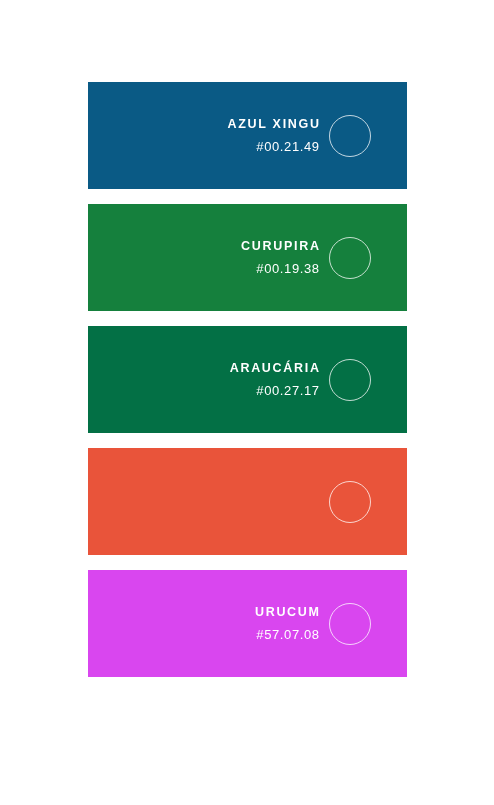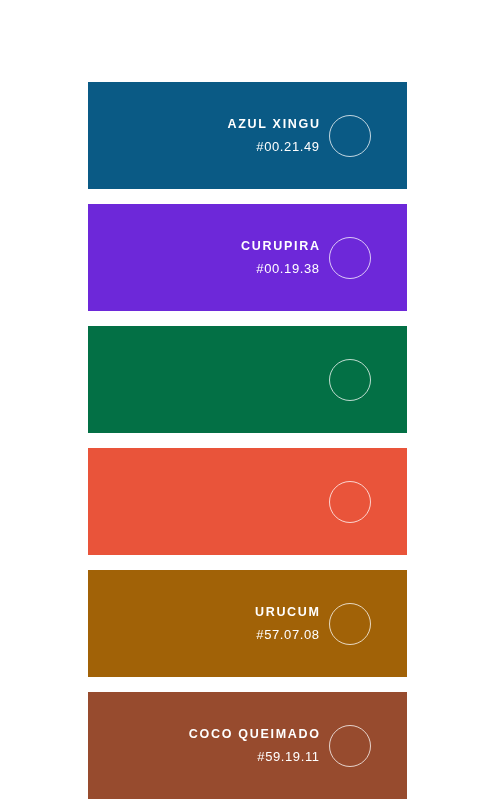--- a/index.html
+++ b/index.html
@@ -91,41 +91,38 @@
 
 <div id="palette-board">
   <div class="swatch-list">
       <div class="swatch" style="background-color: rgb(10, 90, 133);">
         <div class="swatch-text">
           <div class="swatch-name" style="color: rgb(255, 255, 255);">AZUL XINGU</div>
           <div class="swatch-code" style="color: rgb(255, 255, 255);">#00.21.49</div>
         </div>
         <div class="swatch-circle"></div>
       </div>
-      <div class="swatch" style="background-color: #6d28d9;">
+      <div class="swatch" style="background-color: #15803d;">
         <div class="swatch-text">
           <div class="swatch-name" style="color: rgb(255, 255, 255);">CURUPIRA</div>
           <div class="swatch-code" style="color: rgb(255, 255, 255);">#00.19.38</div>
         </div>
         <div class="swatch-circle"></div>
       </div>
       <div class="swatch" style="background-color: rgb(3, 112, 69);">
+        <div class="swatch-text">
+          <div class="swatch-name" style="color: rgb(255, 255, 255);">ARAUCÁRIA</div>
+          <div class="swatch-code" style="color: rgb(255, 255, 255);">#00.27.17</div>
+        </div>
         <div class="swatch-circle"></div>
       </div>
       <div class="swatch" style="background-color: rgb(233, 84, 58);">
         <div class="swatch-circle"></div>
       </div>
-      <div class="swatch" style="background-color: #a16207;">
+      <div class="swatch" style="background-color: #d946ef;">
         <div class="swatch-text">
           <div class="swatch-name" style="color: rgb(255, 255, 255);">URUCUM</div>
           <div class="swatch-code" style="color: rgb(255, 255, 255); text-align: right;">#57.07.08</div>
-        </div>
-        <div class="swatch-circle"></div>
-      </div>
-      <div class="swatch" style="background-color: rgb(151, 75, 46);">
-        <div class="swatch-text">
-          <div class="swatch-name" style="color: rgb(255, 255, 255);">COCO QUEIMADO</div>
-          <div class="swatch-code" style="color: rgb(255, 255, 255);">#59.19.11</div>
         </div>
         <div class="swatch-circle"></div>
       </div>
     </div>
 </div>
 
 </body></html>

